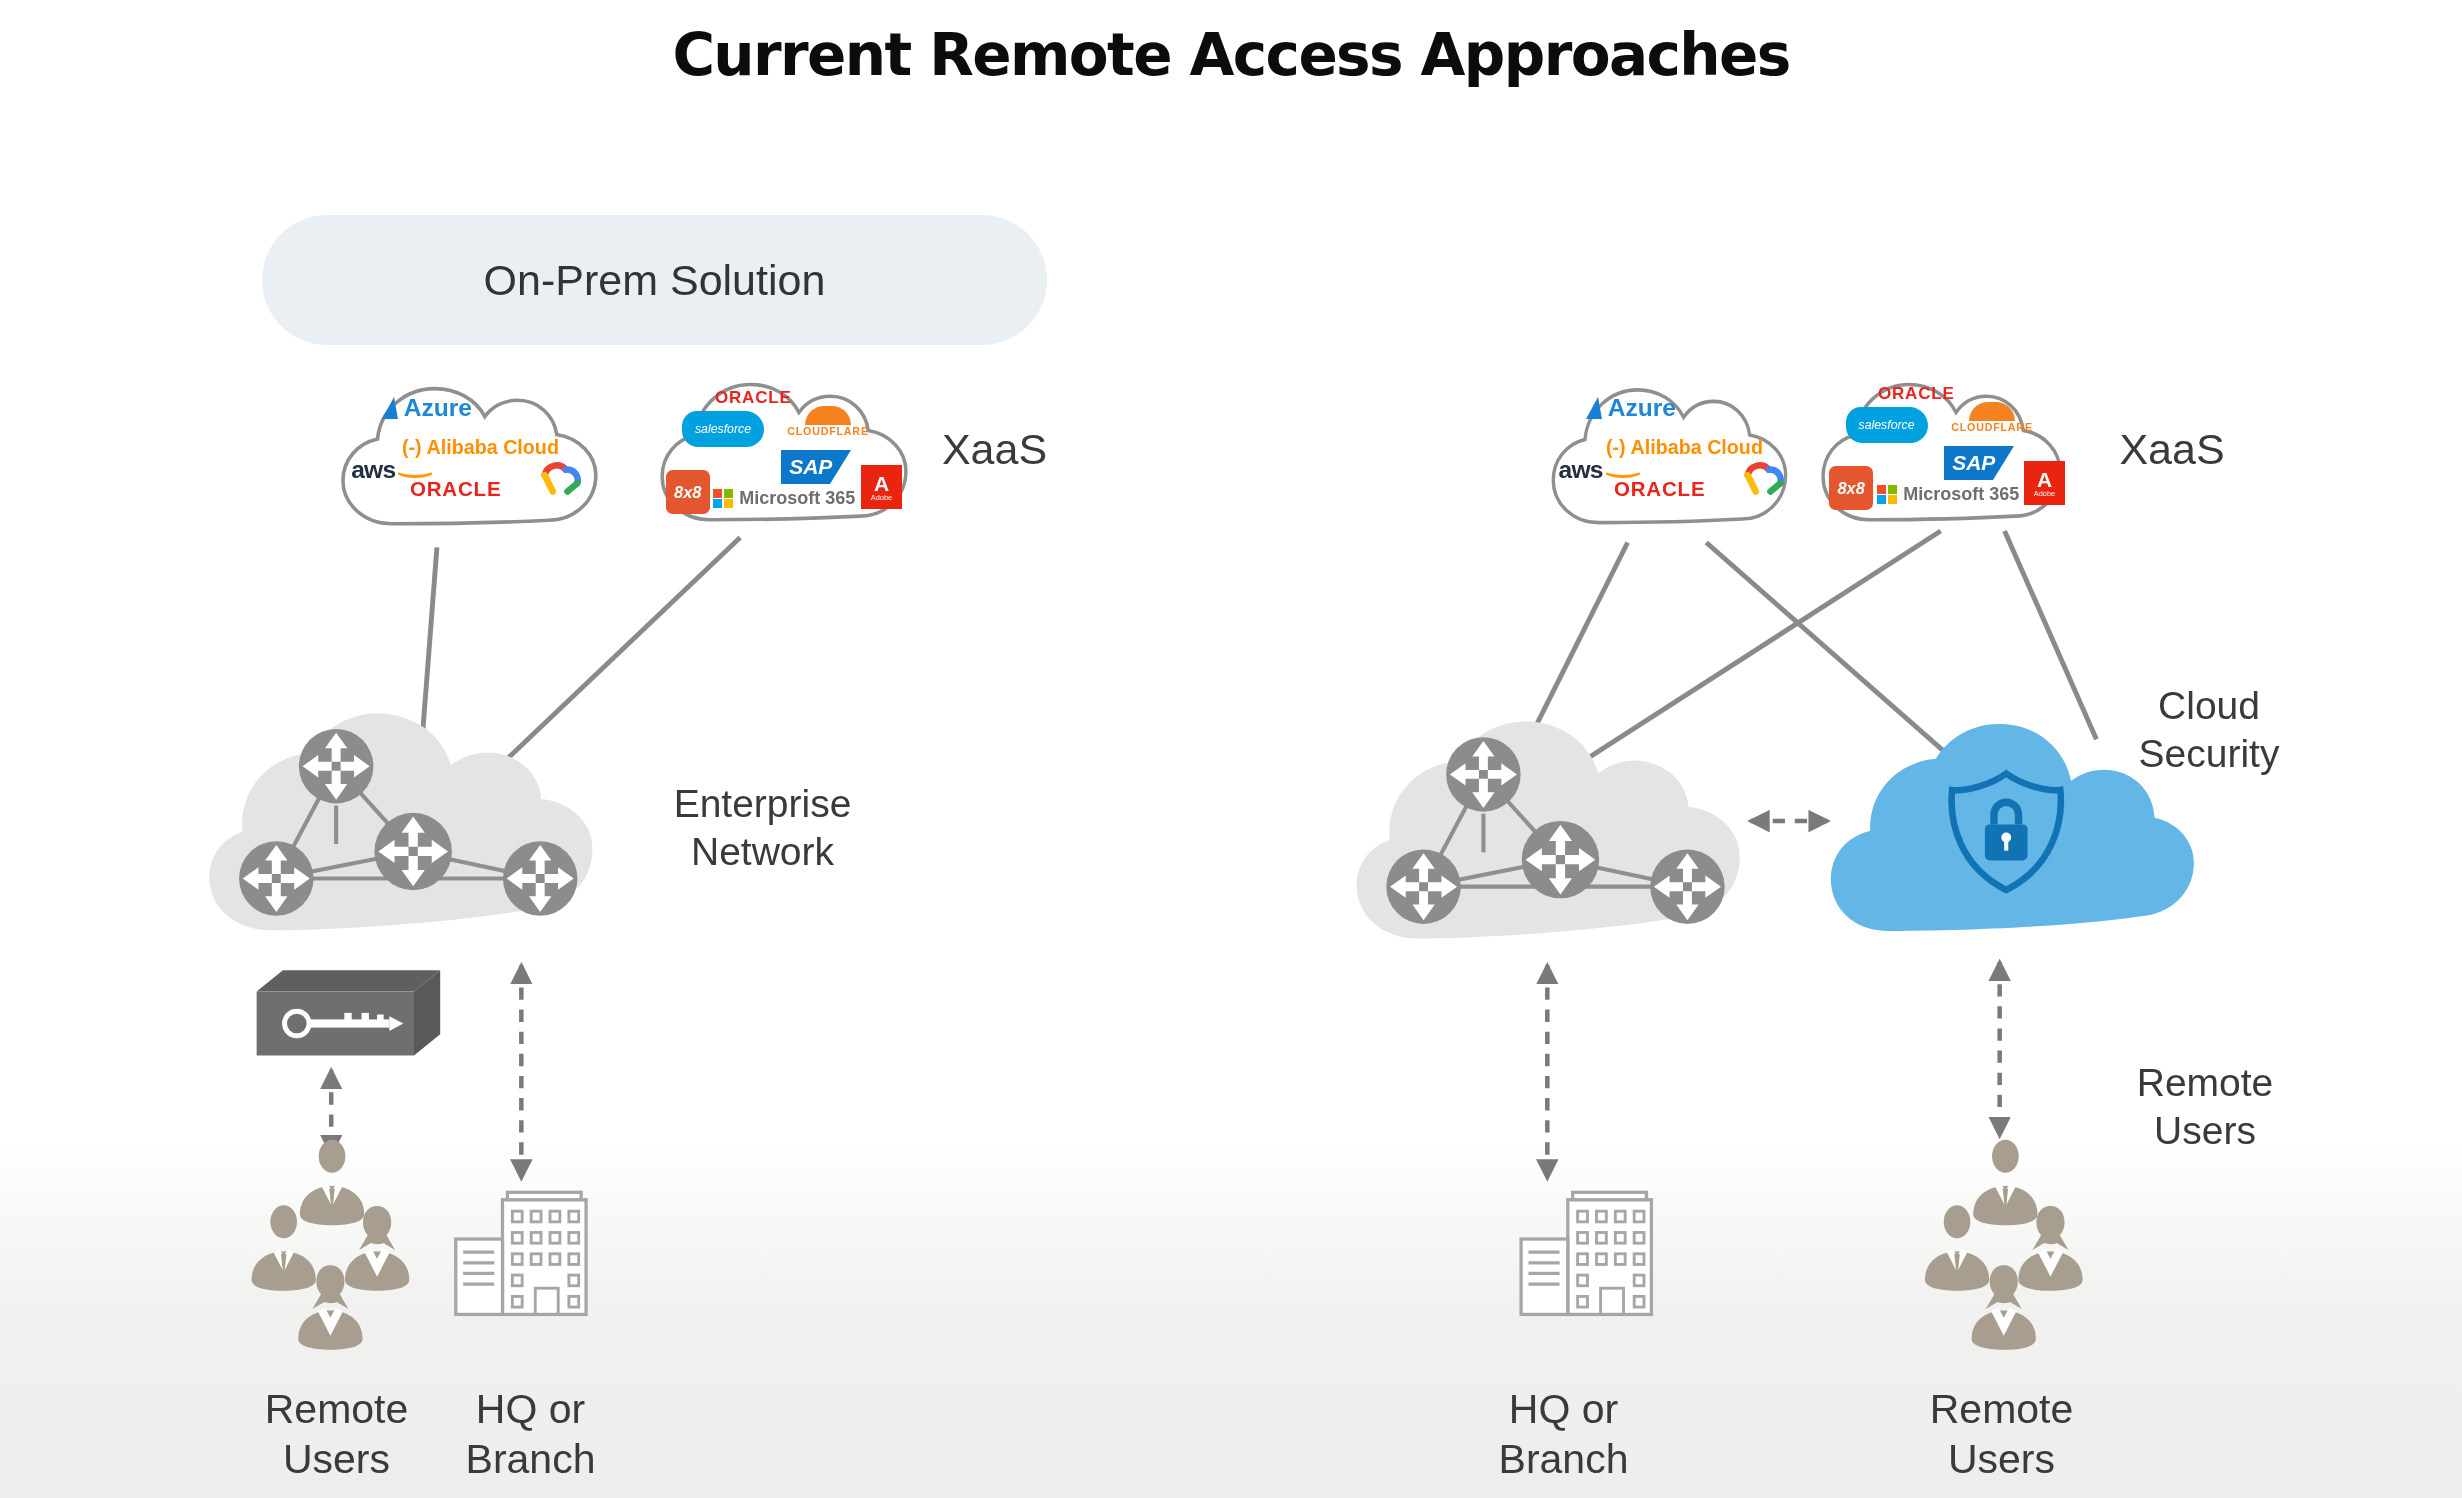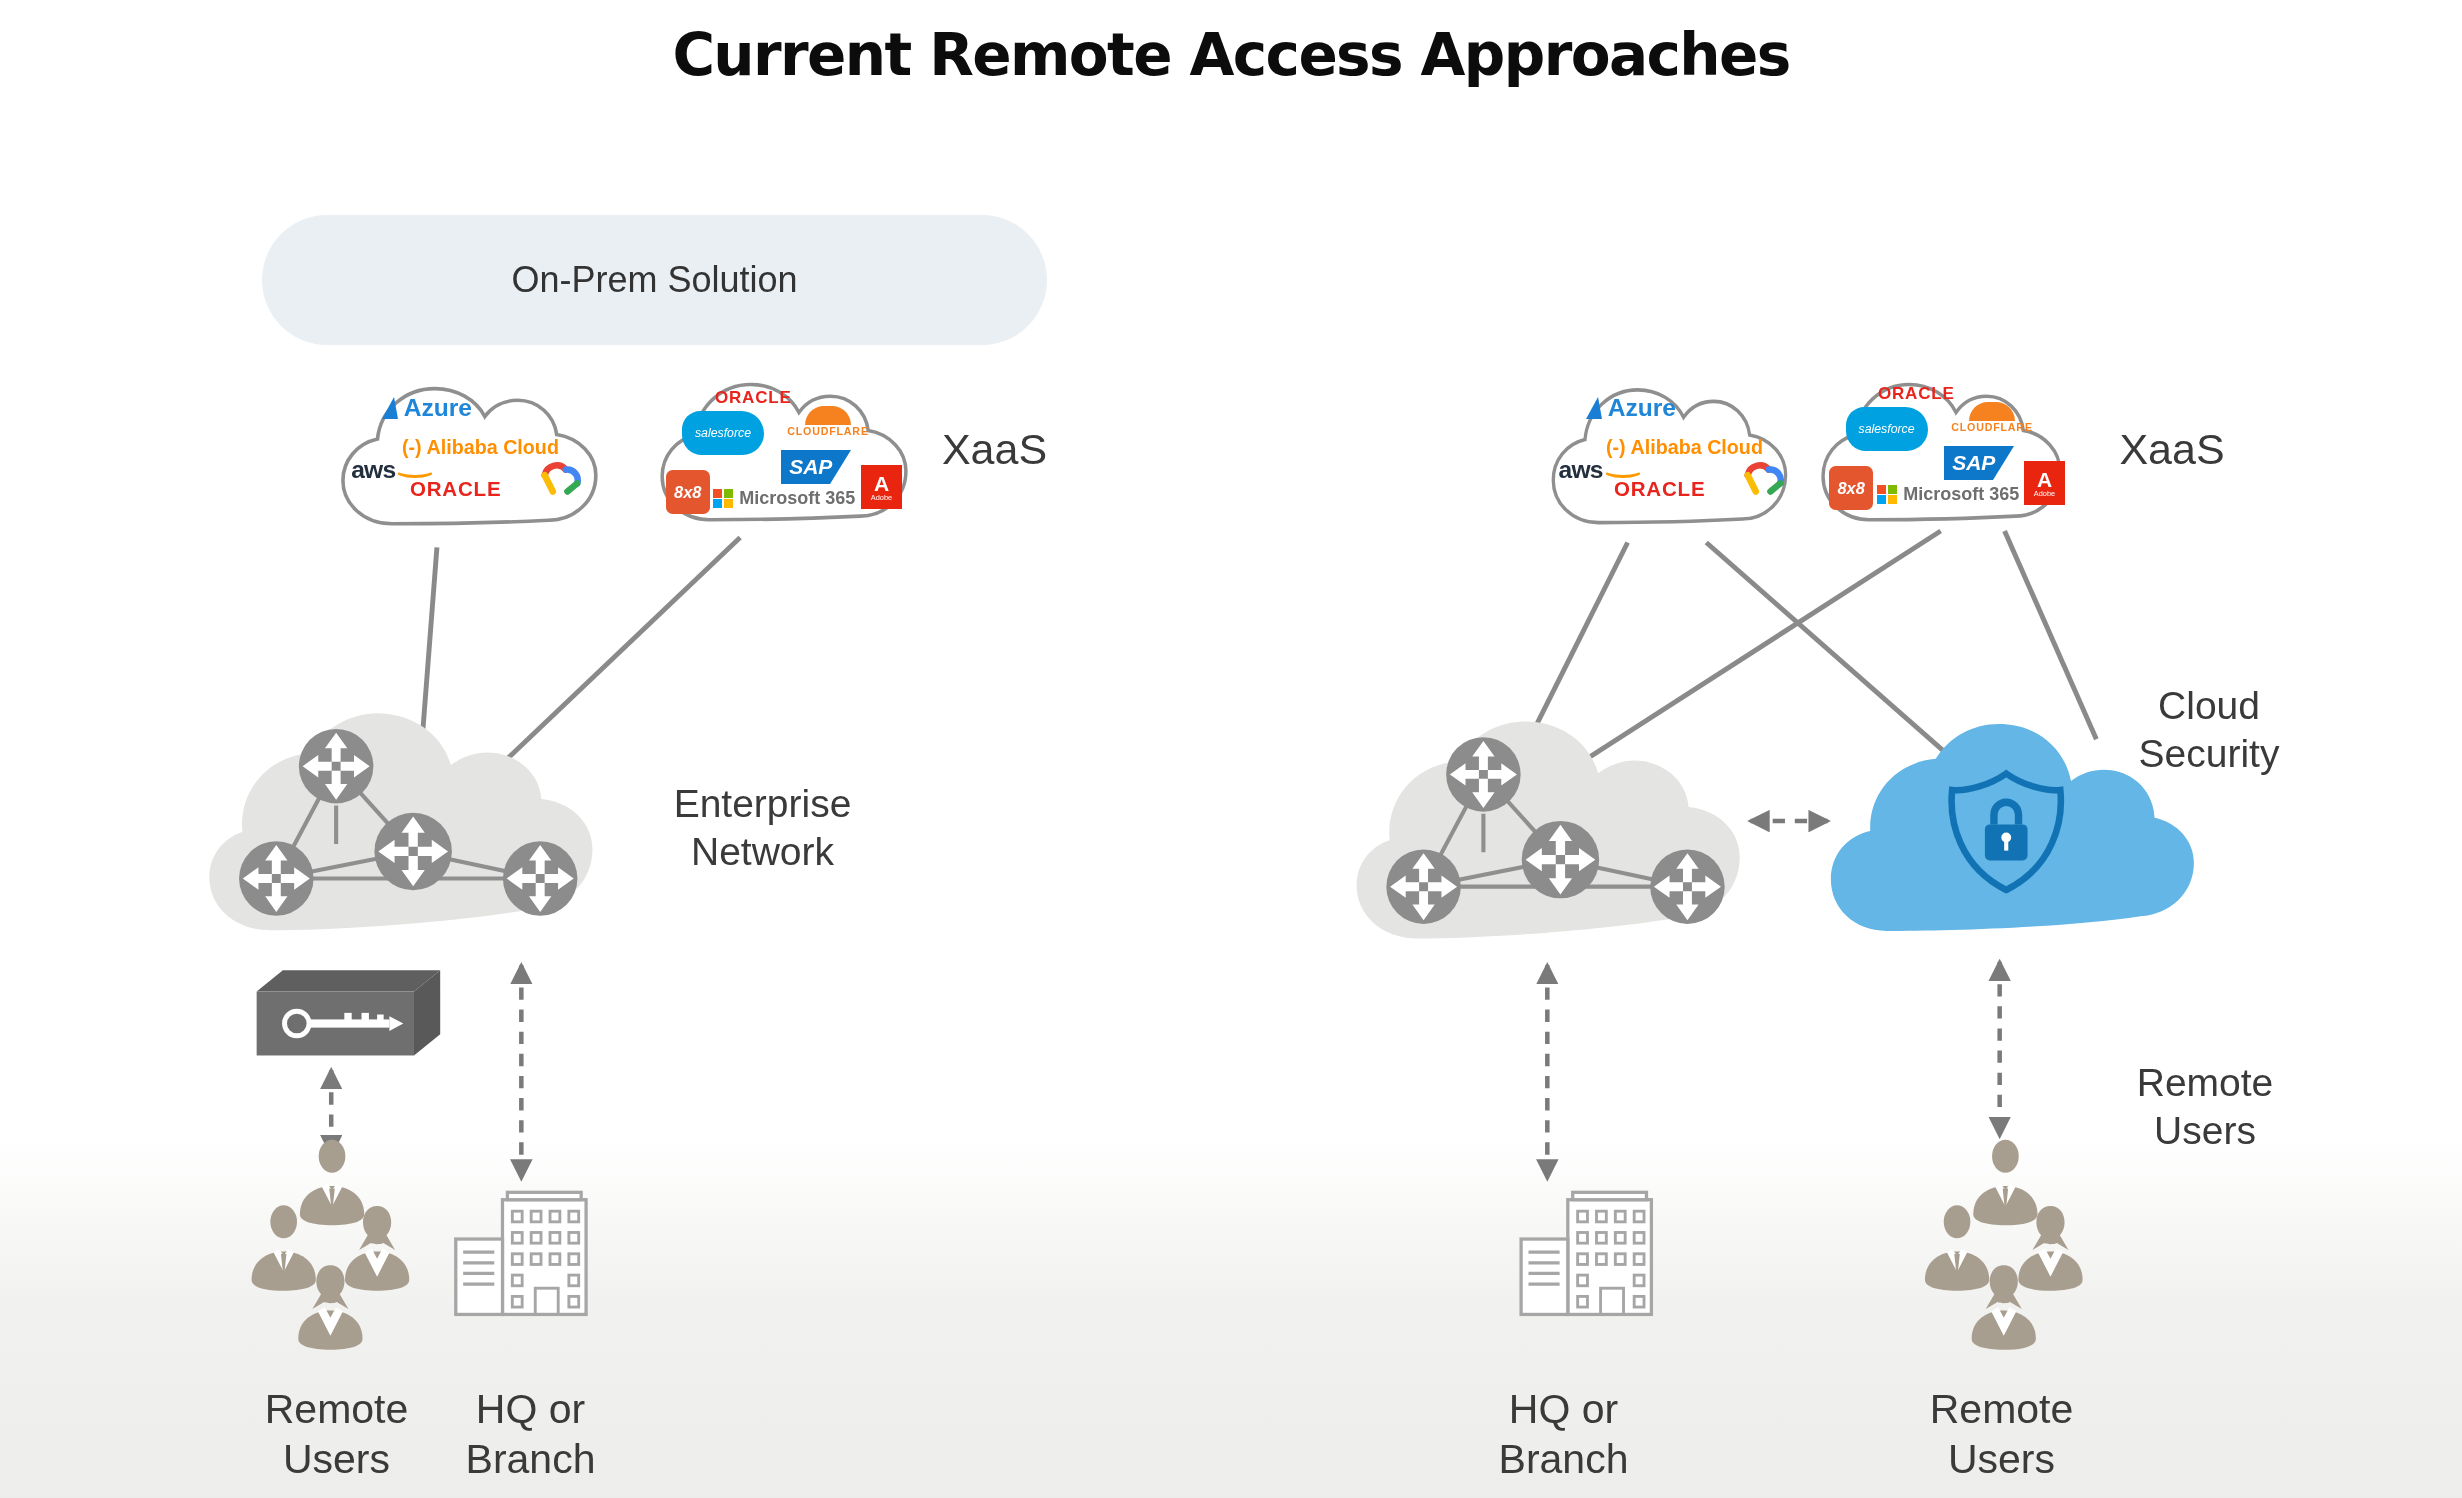--- a/index.html
+++ b/index.html
@@ -5,40 +5,40 @@
   html,body{margin:0;padding:0;}
   body{width:2462px;height:1498px;overflow:hidden;font-family:"Liberation Sans",sans-serif;}
   #stage{position:relative;width:2462px;height:1498px;
     background:linear-gradient(180deg,#ffffff 0%,#ffffff 76%,#f1f1ef 87%,#edede b 100%);
     background:linear-gradient(180deg,#ffffff 0%,#ffffff 76%,#f1f1ef 87%,#ededeb 100%);}
   #art{position:absolute;left:0;top:0;z-index:1;}
   .title{position:absolute;left:0;top:21px;width:100%;text-align:center;
     font-family:"DejaVu Sans",sans-serif;font-weight:700;font-size:58px;
     letter-spacing:-1.6px;color:#0c0c0c;z-index:2;}
   .pill{position:absolute;height:130px;border-radius:66px;display:flex;align-items:center;justify-content:center;
-    font-size:36px;z-index:2;}
+    font-size:43px;z-index:2;}
   .pill-left{left:262px;top:215px;width:785px;background:var(--pill-gray);color:#333;}
   .pill-right{left:1375px;top:215px;width:823px;background:var(--teal);color:#ffffff;}
   .lbl{position:absolute;z-index:2;text-align:center;white-space:pre-line;color:var(--text-dark);
     font-size:41px;line-height:1.22;}
   .lbl.side{font-size:43px;}
   .logo-cloud-items{position:absolute;z-index:3;}
   .lg{position:absolute;display:flex;align-items:center;}
   .az-tri{width:0;height:0;border-left:12.3px solid transparent;border-right:4.1px solid transparent;
     border-bottom:22px solid #1a7fd4;margin-right:5.7px;display:inline-block;}
   .az-txt{color:#1f86d8;font-size:24.6px;font-weight:600;}
   .ali-pre,.ali-txt{color:#ff8f00;font-weight:700;font-size:19.7px;}
   .ali-pre{margin-right:4.9px;}
   .aws{flex-direction:row;align-items:center;}
   .aws-txt{font-weight:800;font-size:24.6px;color:#232f3e;letter-spacing:-0.8px;line-height:0.9;}
   .aws-smile{display:block;width:36px;height:11.5px;border:2.5px solid transparent;
     border-bottom:3.3px solid #ff9900;border-radius:50%;}
   .oracle{color:#e8241c;font-weight:700;font-size:20.5px;letter-spacing:0.8px;}
   .oracle.sm{font-size:17px;}
-  .sf{width:82px;height:44px;background:#00a1e0;border-radius:21px 26px 24.6px 23px;
+  .sf{width:82px;height:36px;background:#00a1e0;border-radius:21px 26px 24.6px 23px;
     display:flex;align-items:center;justify-content:center;color:#fff;font-style:italic;font-size:12.3px;}
   .cf{flex-direction:column;width:102px;}
   .cf-sun{display:block;width:46px;height:19px;background:#f6821f;border-radius:23px 23px 0 0;}
   .cf-txt{color:#f6821f;font-weight:800;font-size:10.7px;letter-spacing:0.8px;}
   .sap{width:70px;height:34px;background:#0d77c9;clip-path:polygon(0 0,100% 0,70% 100%,0 100%);
     color:#fff;font-weight:800;font-style:italic;font-size:21px;padding-left:8.2px;box-sizing:border-box;}
   .x8{width:44px;height:44px;background:#e4572e;border-radius:6.6px;color:#fff;
     justify-content:center;font-weight:800;font-size:16.4px;font-style:italic;}
   .ms{gap:6.6px;}
   .ms-grid{display:grid;grid-template-columns:9px 9px;grid-gap:1.6px;}

